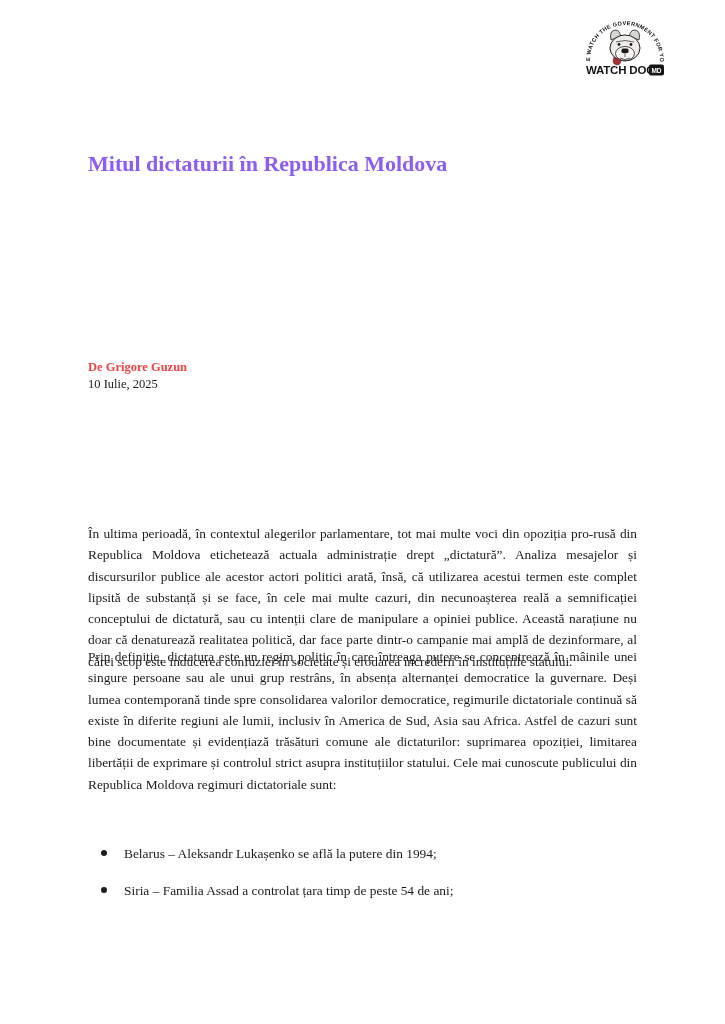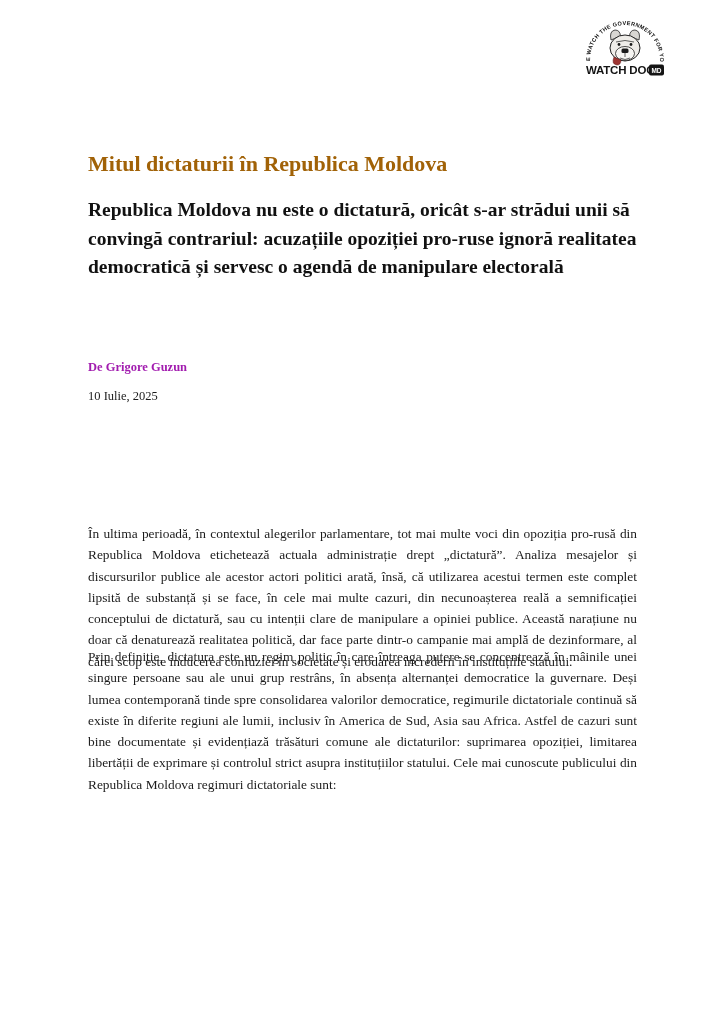--- a/index.html
+++ b/index.html
@@ -18,43 +18,42 @@
   .logo {
     position: absolute;
     left: 578px; top: 12px;
     width: 94px; height: 66px;
   }
   .article-title {
     position: absolute;
     left: 88px; top: 150px; width: 549px;
     font-size: 22px; font-weight: bold;
     line-height: 28px;
-    color: #a16207;
+    color: #8b5cf6;
   }
   .article-subtitle {
     position: absolute;
     left: 88px; top: 196px; width: 549px;
     font-size: 19.5px; font-weight: bold;
     line-height: 28.5px;
     color: #111111;
   }
   .byline {
     position: absolute;
     left: 88px; top: 359px; width: 300px;
     font-size: 12.5px; font-weight: bold;
     line-height: 16px;
-    color: #a21caf;
+    color: #ef4444;
   }
   .article-date {
     position: absolute;
     left: 88px; top: 376px; width: 300px;
     font-size: 12.5px;
     line-height: 16px;
     color: #1b1b1b;
-    margin-top: 12px;
   }
   .body-paragraph {
     position: absolute;
     left: 88px; width: 549px;
     font-size: 13.4px;
     line-height: 21.3px;
     text-align: justify;
     color: #1b1b1b;
   }
   .p1 { top: 503px; margin-top: 20px; }
@@ -108,24 +107,27 @@
         <path d="M 36 45 Q 33 52 39 53 Q 43 53 43 48 Z" fill="#9e3532" stroke="#5e1d1b" stroke-width="0.5"></path>
       </g>
       <text x="8" y="62" font-size="11.5" font-weight="bold" fill="#141414" letter-spacing="-0.2">WATCH DOG</text>
       <rect x="71" y="52.5" width="15" height="11" rx="2" fill="#141414"></rect>
       <text x="78.5" y="60.8" font-size="6.5" font-weight="bold" fill="#ffffff" text-anchor="middle">MD</text>
     </svg>
   </div>
 
   <h1 class="article-title">Mitul dictaturii în Republica Moldova</h1>
 
-  <h2 class="article-subtitle">Republica Moldova nu este o dictatură, oricât s-ar strădui unii să convingă contrariul: acuzațiile opoziției pro-ruse ignoră realitatea democratică și servesc o agendă de manipulare electorală</h2>
 
   <div class="byline">De Grigore Guzun</div>
 
   <div class="article-date">10 Iulie, 2025</div>
 
   <p class="body-paragraph p1">În ultima perioadă, în contextul alegerilor parlamentare, tot mai multe voci din opoziția pro-rusă din Republica Moldova etichetează actuala administrație drept „dictatură”. Analiza mesajelor și discursurilor publice ale acestor actori politici arată, însă, că utilizarea acestui termen este complet lipsită de substanță și se face, în cele mai multe cazuri, din necunoașterea reală a semnificației conceptului de dictatură, sau cu intenții clare de manipulare a opiniei publice. Această narațiune nu doar că denaturează realitatea politică, dar face parte dintr-o campanie mai amplă de dezinformare, al cărei scop este inducerea confuziei în societate și erodarea încrederii în instituțiile statului.</p>
 
   <p class="body-paragraph p2">Prin definiție, dictatura este un regim politic în care întreaga putere se concentrează în mâinile unei singure persoane sau ale unui grup restrâns, în absența alternanței democratice la guvernare. Deși lumea contemporană tinde spre consolidarea valorilor democratice, regimurile dictatoriale continuă să existe în diferite regiuni ale lumii, inclusiv în America de Sud, Asia sau Africa. Astfel de cazuri sunt bine documentate și evidențiază trăsături comune ale dictaturilor: suprimarea opoziției, limitarea libertății de exprimare și controlul strict asupra instituțiilor statului. Cele mai cunoscute publicului din Republica Moldova regimuri dictatoriale sunt:</p>
 
+  <ul class="bullet-list">
+    <li>Belarus – Aleksandr Lukașenko se află la putere din 1994;</li>
+    <li>Siria – Familia Assad a controlat țara timp de peste 54 de ani;</li>
+  </ul>
 
 </div>
 
 </body></html>

